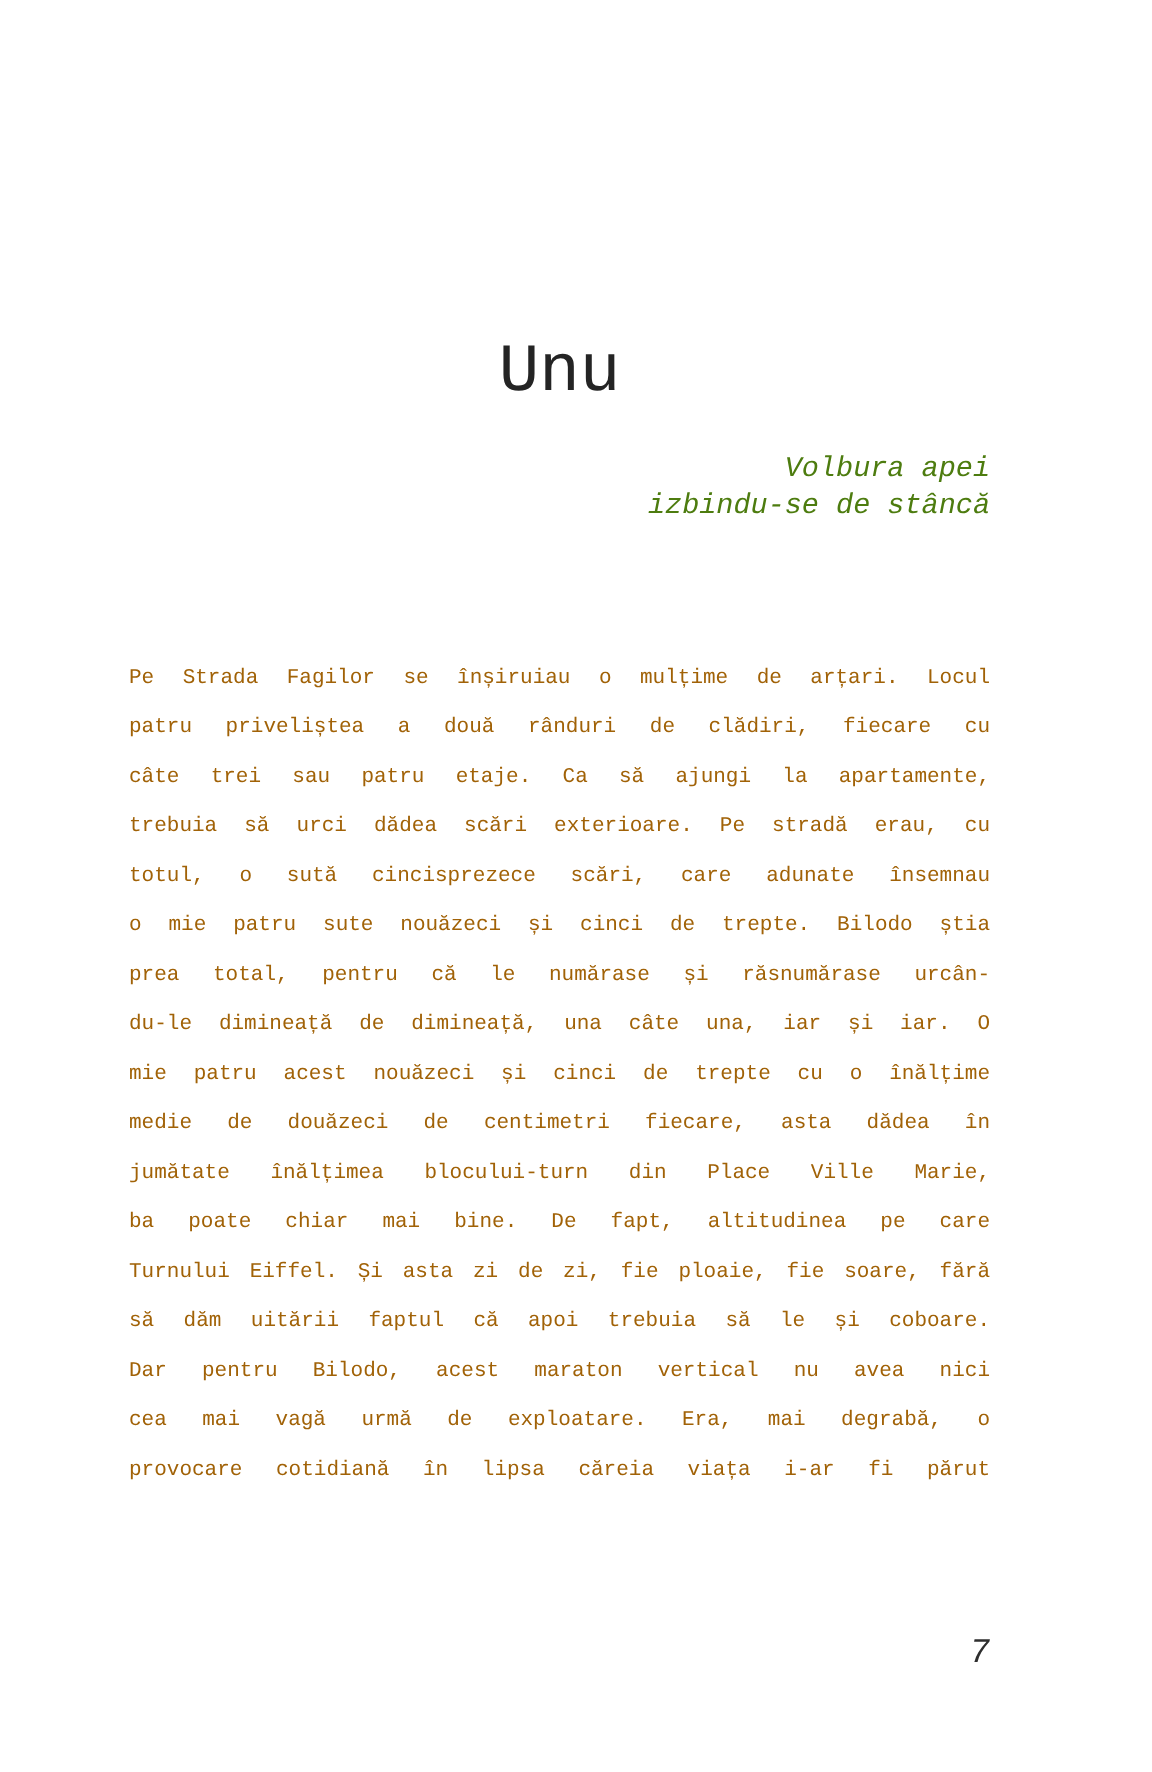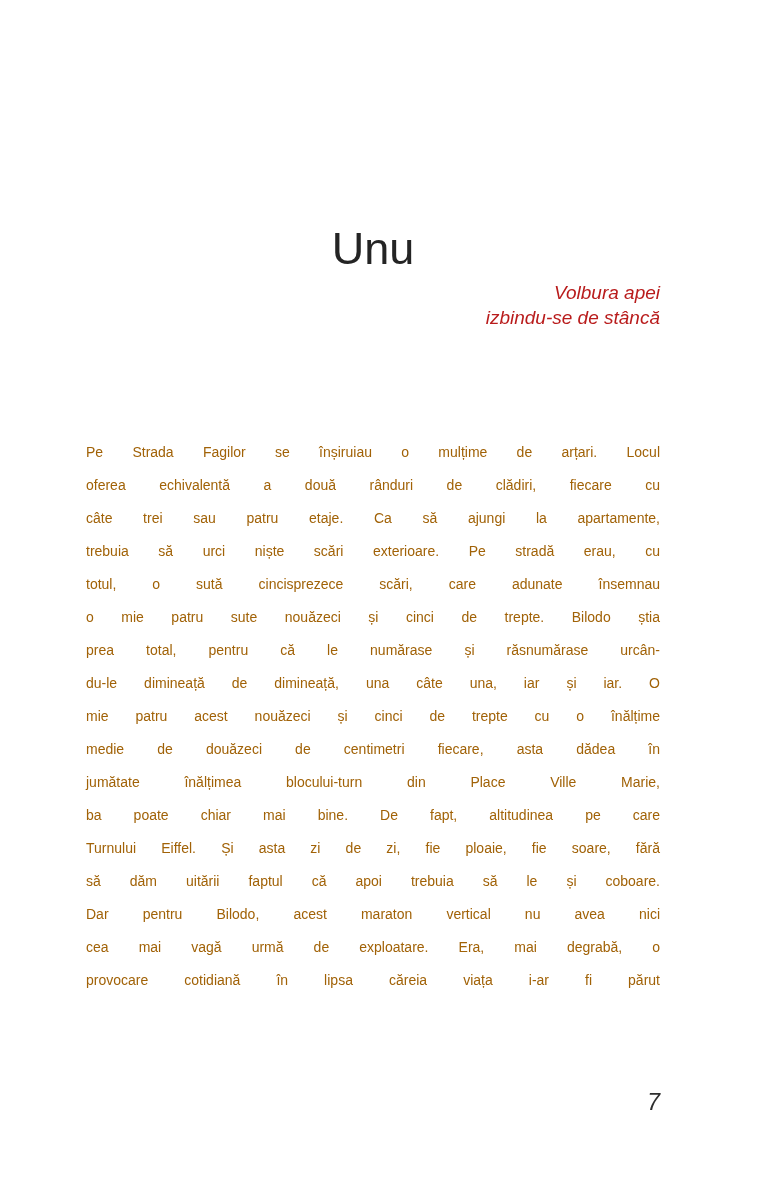--- a/index.html
+++ b/index.html
@@ -5,46 +5,46 @@
   html, body {
     margin: 0;
     padding: 0;
     background: #ffffff;
   }
   .page {
     position: relative;
     width: 712px;
     height: 1181px;
     background: #ffffff;
-    font-family: Liberation Sans, sans-serif;
+    font-family: Liberation Mono, monospace;
     color: #1f1f1f;
     overflow: hidden;
   }
   .chapter-title {
     position: absolute;
     top: 224px;
     left: 86px;
     width: 574px;
     text-align: center;
     font-size: 45px;
     font-weight: normal;
     line-height: 1.1;
     margin: 0;
     color: #242424;
   }
   .epigraph {
     position: absolute;
-    top: 280px;
+    top: 300px;
     left: 86px;
     width: 574px;
     text-align: right;
     font-style: italic;
     font-size: 19px;
     line-height: 25px;
-    color: #b91c1c;
+    color: #4d7c0f;
   }
   .body-text {
     position: absolute;
     top: 436px;
     left: 86px;
     width: 574px;
     font-size: 14px;
     line-height: 33px;
     color: #a16207;
   }
@@ -71,23 +71,23 @@
 
   <h1 class="chapter-title">Unu</h1>
 
   <div class="epigraph">
     <div class="epigraph-line">Volbura apei</div>
     <div class="epigraph-line">izbindu-se de stâncă</div>
   </div>
 
   <div class="body-text">
     <div class="body-line">Pe Strada Fagilor se înșiruiau o mulțime de arțari. Locul</div>
-    <div class="body-line">oferea echivalentă a două rânduri de clădiri, fiecare cu</div>
+    <div class="body-line">patru priveliștea a două rânduri de clădiri, fiecare cu</div>
     <div class="body-line">câte trei sau patru etaje. Ca să ajungi la apartamente,</div>
-    <div class="body-line">trebuia să urci niște scări exterioare. Pe stradă erau, cu</div>
+    <div class="body-line">trebuia să urci dădea scări exterioare. Pe stradă erau, cu</div>
     <div class="body-line">totul, o sută cincisprezece scări, care adunate însemnau</div>
     <div class="body-line">o mie patru sute nouăzeci și cinci de trepte. Bilodo știa</div>
     <div class="body-line">prea total, pentru că le numărase și răsnumărase urcân-</div>
     <div class="body-line">du-le dimineață de dimineață, una câte una, iar și iar. O</div>
     <div class="body-line">mie patru acest nouăzeci și cinci de trepte cu o înălțime</div>
     <div class="body-line">medie de douăzeci de centimetri fiecare, asta dădea în</div>
     <div class="body-line">jumătate înălțimea blocului-turn din Place Ville Marie,</div>
     <div class="body-line">ba poate chiar mai bine. De fapt, altitudinea pe care</div>
     <div class="body-line">Turnului Eiffel. Și asta zi de zi, fie ploaie, fie soare, fără</div>
     <div class="body-line">să dăm uitării faptul că apoi trebuia să le și coboare.</div>

